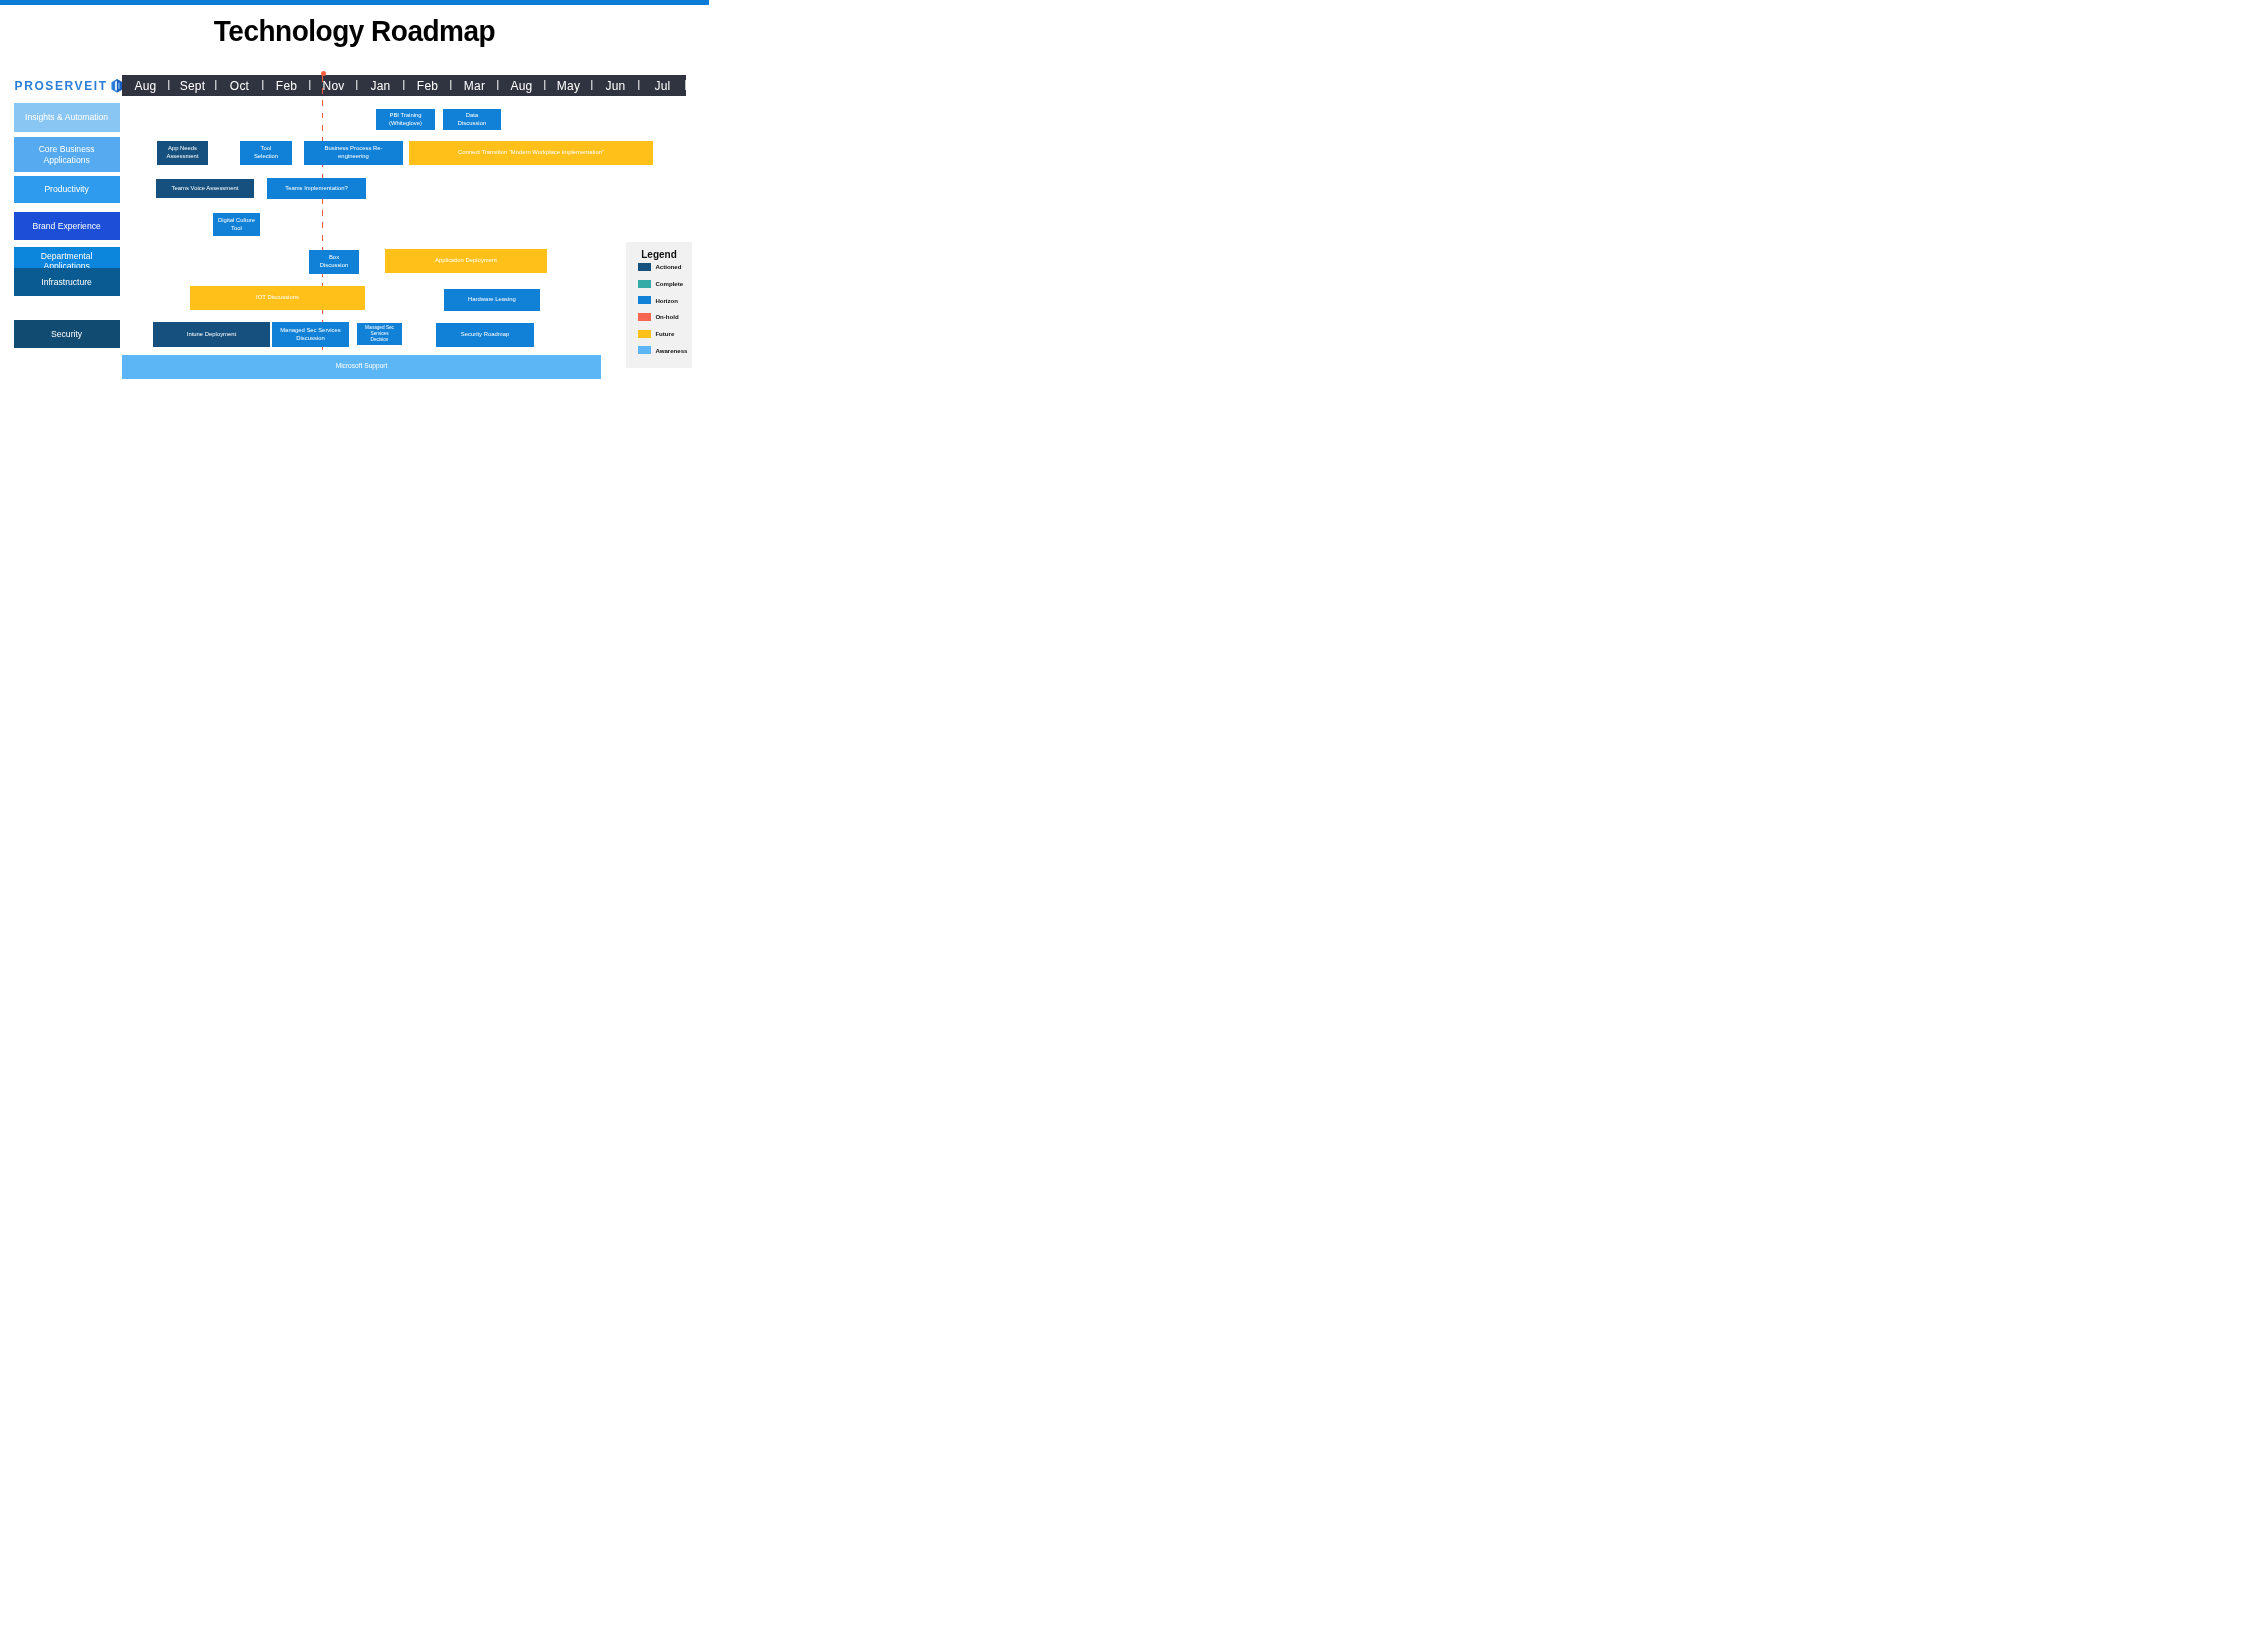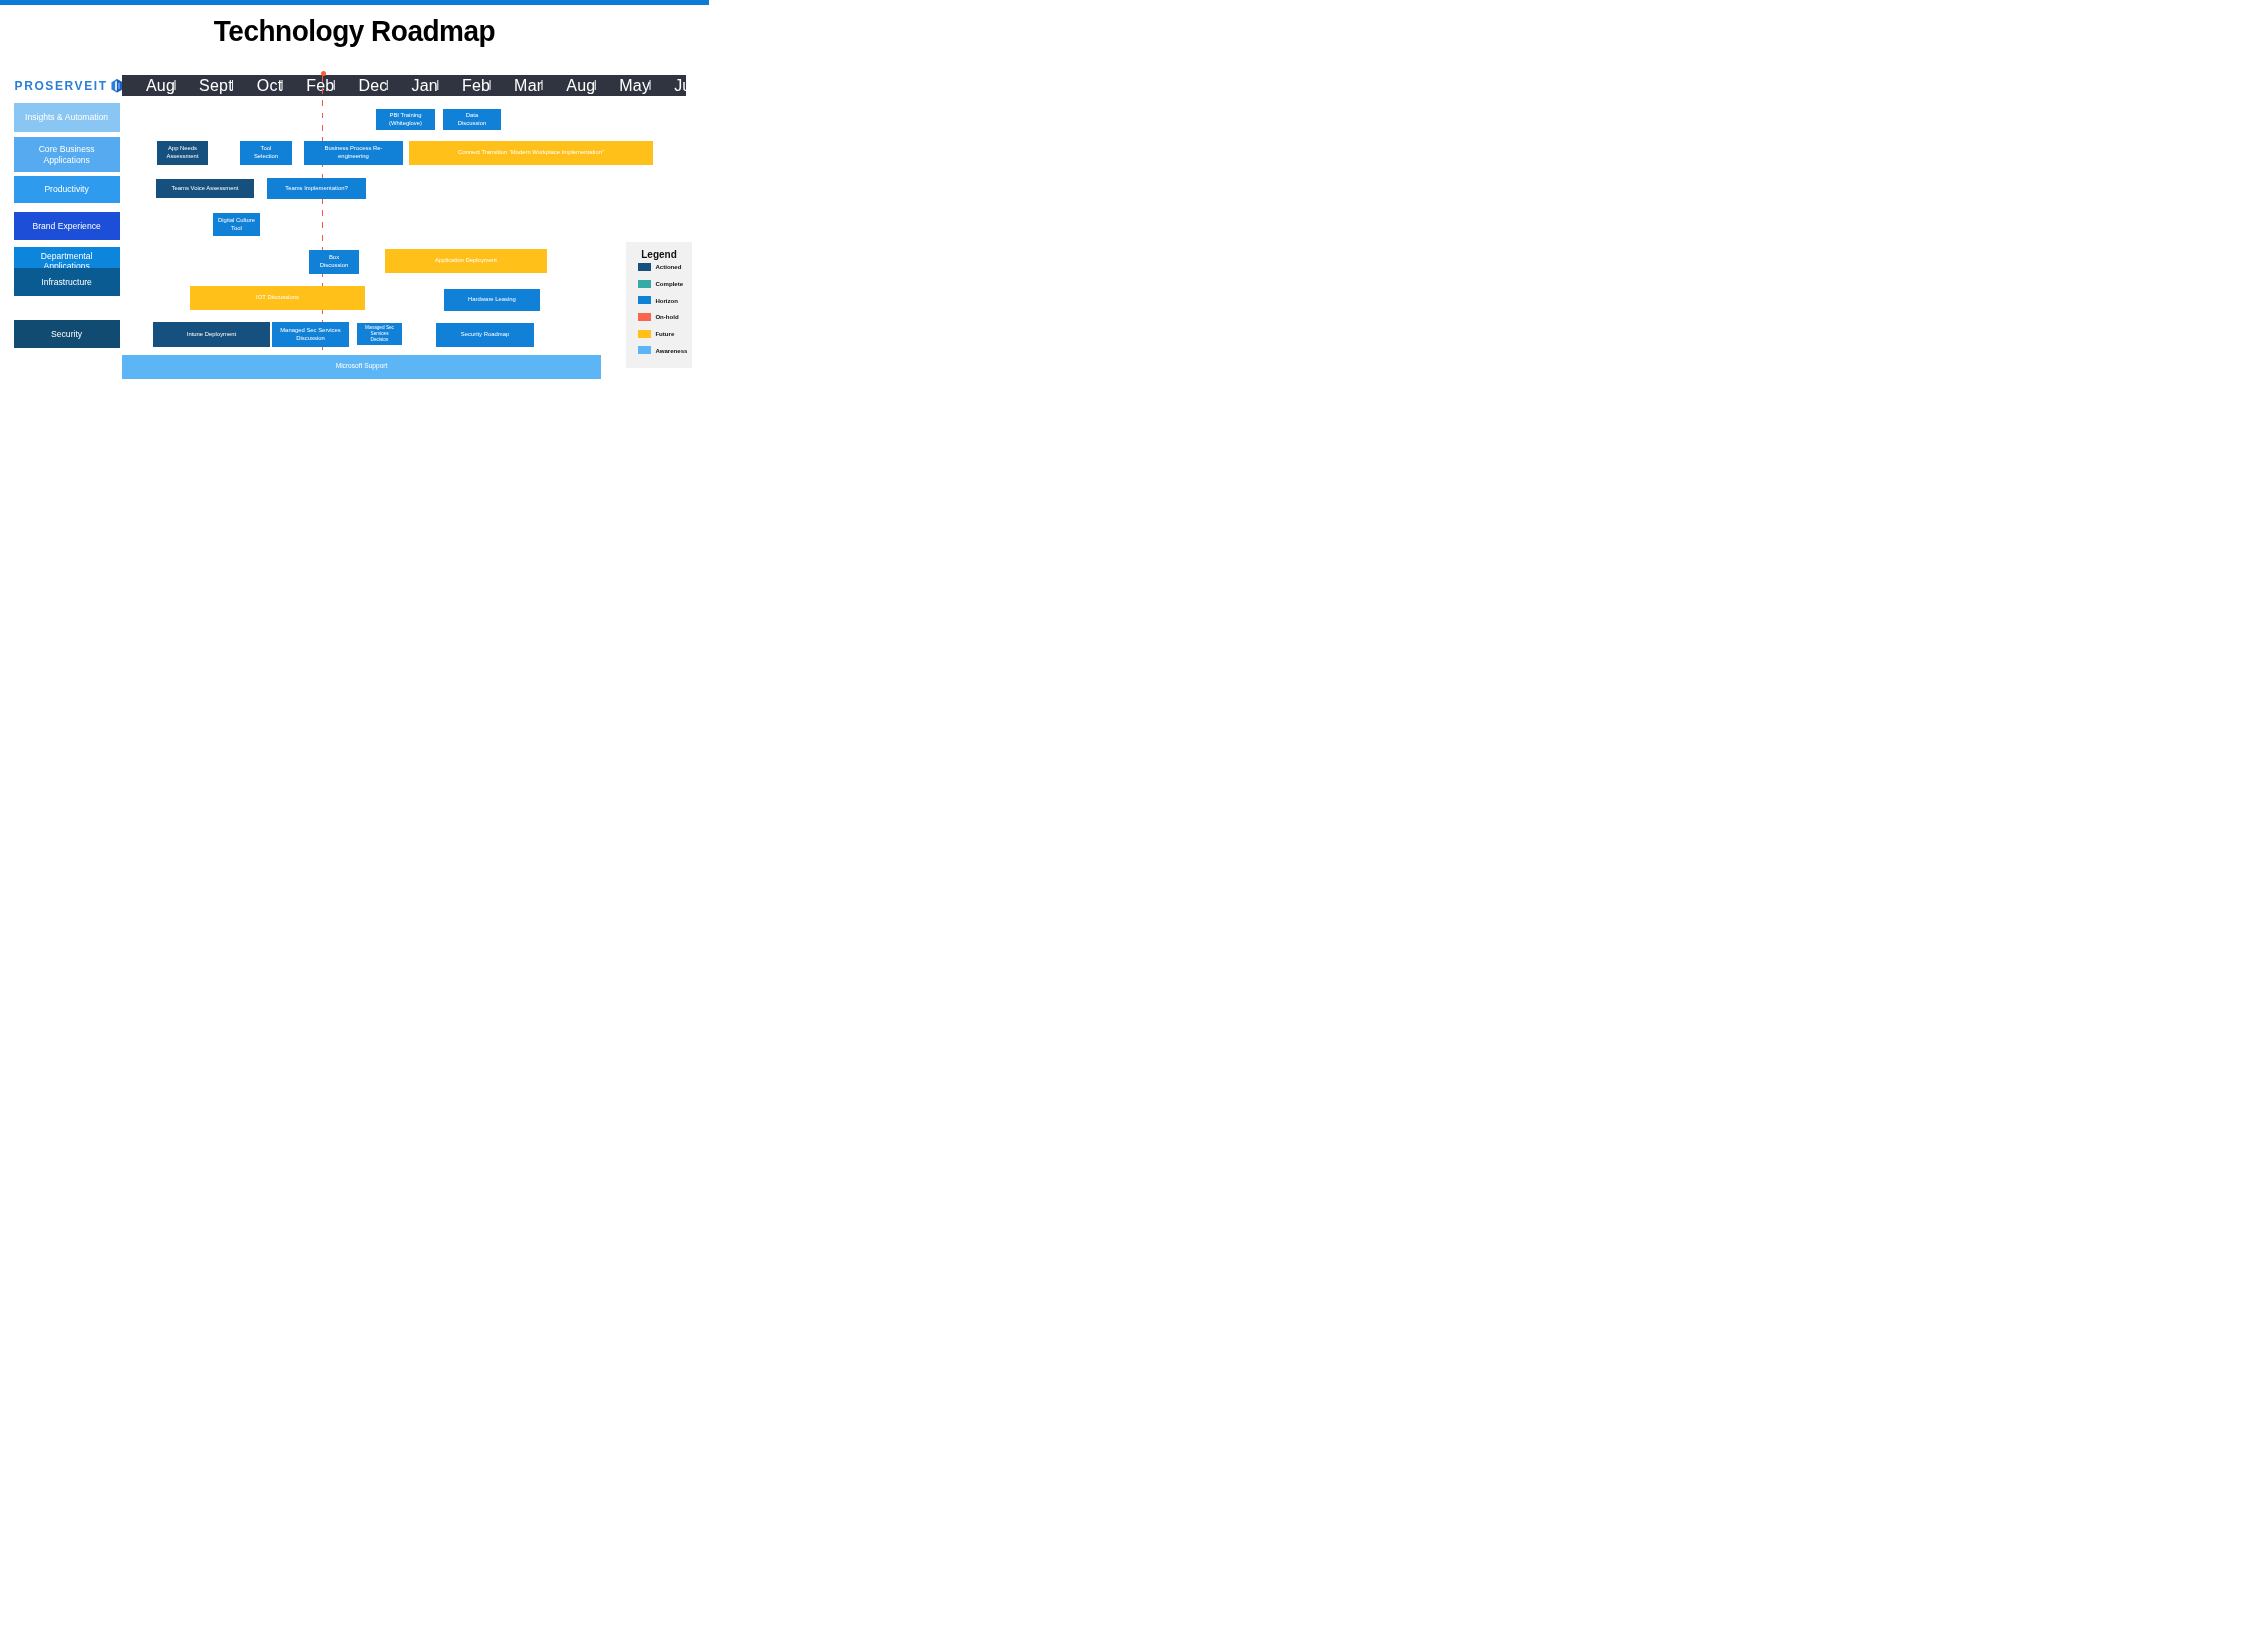--- a/index.html
+++ b/index.html
@@ -14,21 +14,21 @@
     font-size:28px;font-weight:700;color:#000;letter-spacing:-0.5px;
     transform:scaleY(1.04);}
 
   
   #logo{left:16.3px;top:75px;width:105px;height:22px;display:flex;align-items:center;justify-content:center;gap:3.6px;}
   #logo .logo-text{font-size:12px;font-weight:700;letter-spacing:1.6px;color:#2b7fd8;}
 
   
   #month-header{left:122px;top:75px;width:564px;height:21px;background:#303440;display:flex;z-index:0;}
   .mcell{position:relative;flex:1;display:flex;align-items:center;justify-content:center;}
-  .mlabel{color:#fff;font-size:16px;font-weight:400;letter-spacing:0.2px;margin-left:24px;}
+  .mlabel{color:#fff;font-size:12px;font-weight:400;letter-spacing:0.2px;}
   .msep{position:absolute;right:-1.4px;top:1.8px;color:#fff;font-size:11.8px;font-weight:300;opacity:.95;}
 
   
   #marker-line{left:322px;top:76px;width:1.4px;height:280px;z-index:1;
     background:repeating-linear-gradient(to bottom,#f75b3f 0 5.9px,transparent 5.9px 12.2px);}
   #marker-dot{left:321px;top:71px;width:5px;height:5px;border-radius:50%;background:#fa603e;z-index:1;}
 
   
   .cat{left:13.6px;width:106px;display:flex;align-items:center;justify-content:center;
     color:#fff;font-size:8.6px;line-height:1.25;text-align:center;z-index:2;}
@@ -79,21 +79,21 @@
       </div>
     <div class="mcell">
         <span class="mlabel">Oct</span>
         <span class="msep">|</span>
       </div>
     <div class="mcell">
         <span class="mlabel">Feb</span>
         <span class="msep">|</span>
       </div>
     <div class="mcell">
-        <span class="mlabel">Dec</span>
+        <span class="mlabel">Nov</span>
         <span class="msep">|</span>
       </div>
     <div class="mcell">
         <span class="mlabel">Jan</span>
         <span class="msep">|</span>
       </div>
     <div class="mcell">
         <span class="mlabel">Feb</span>
         <span class="msep">|</span>
       </div>

